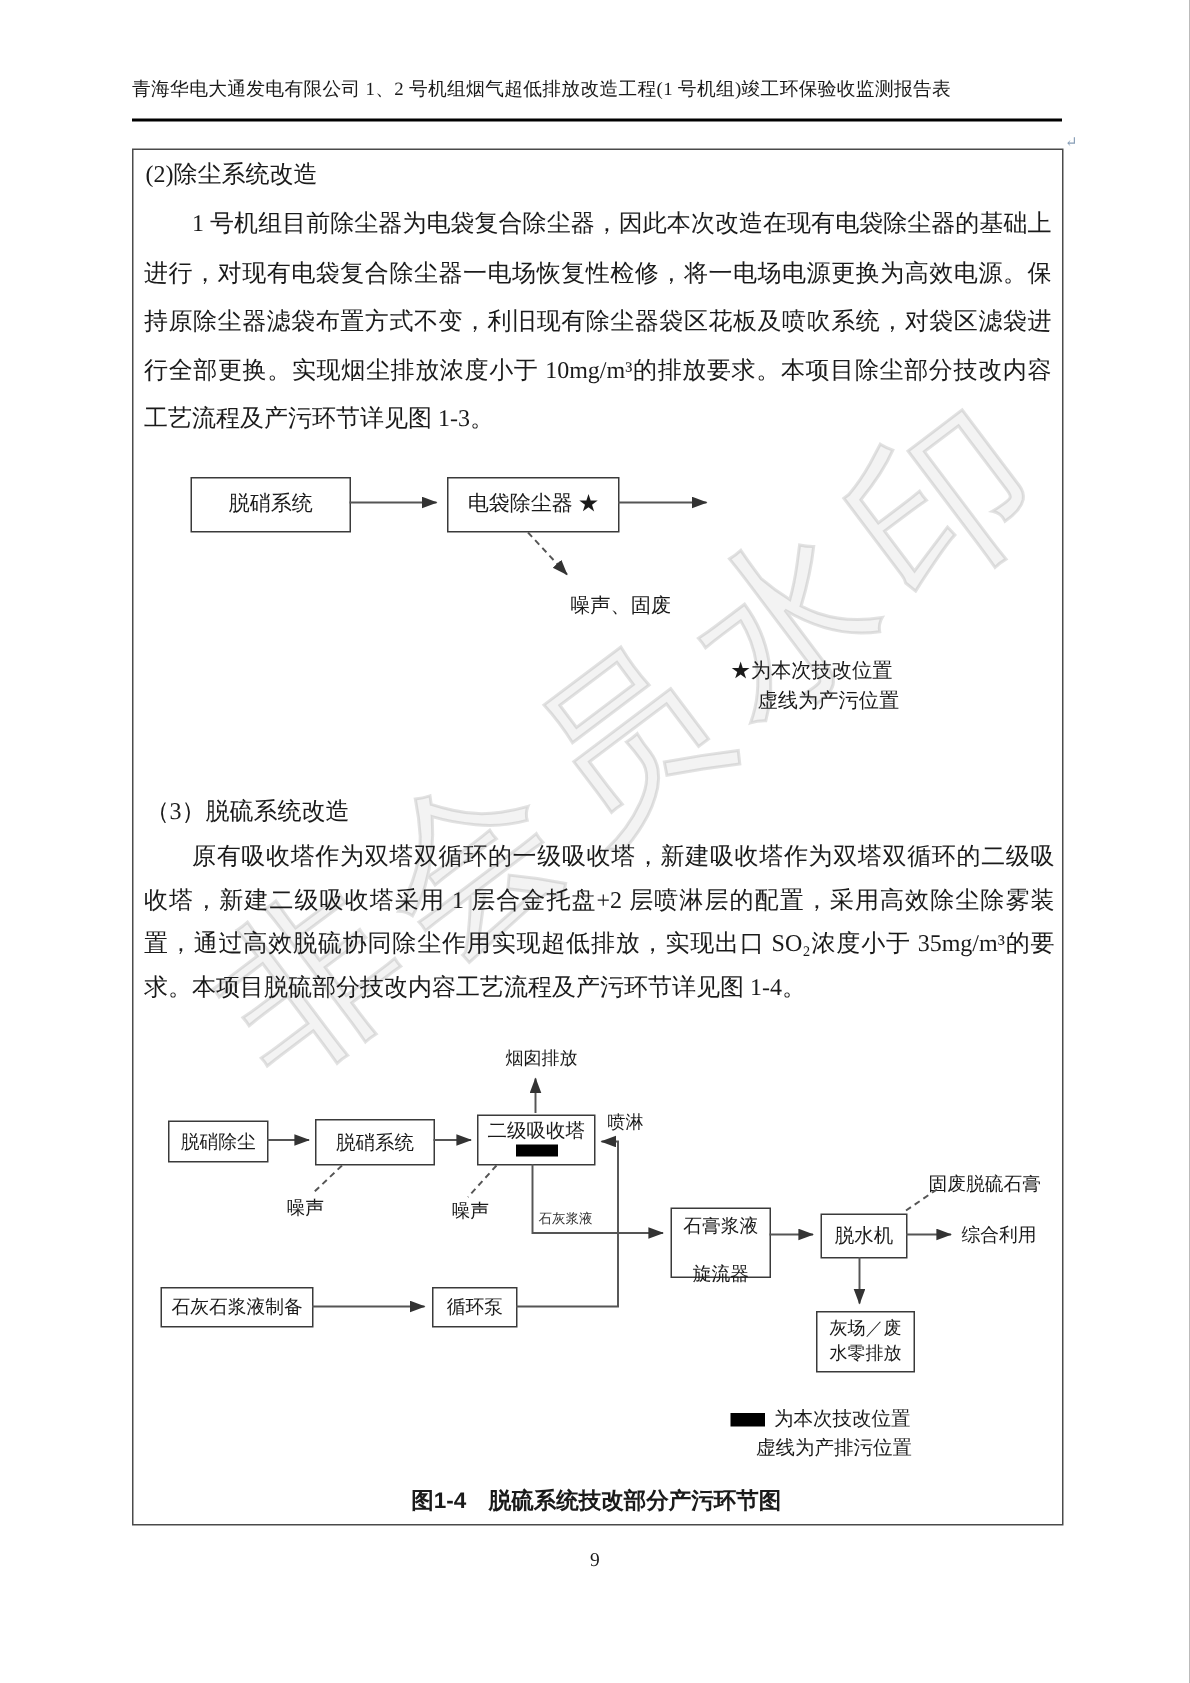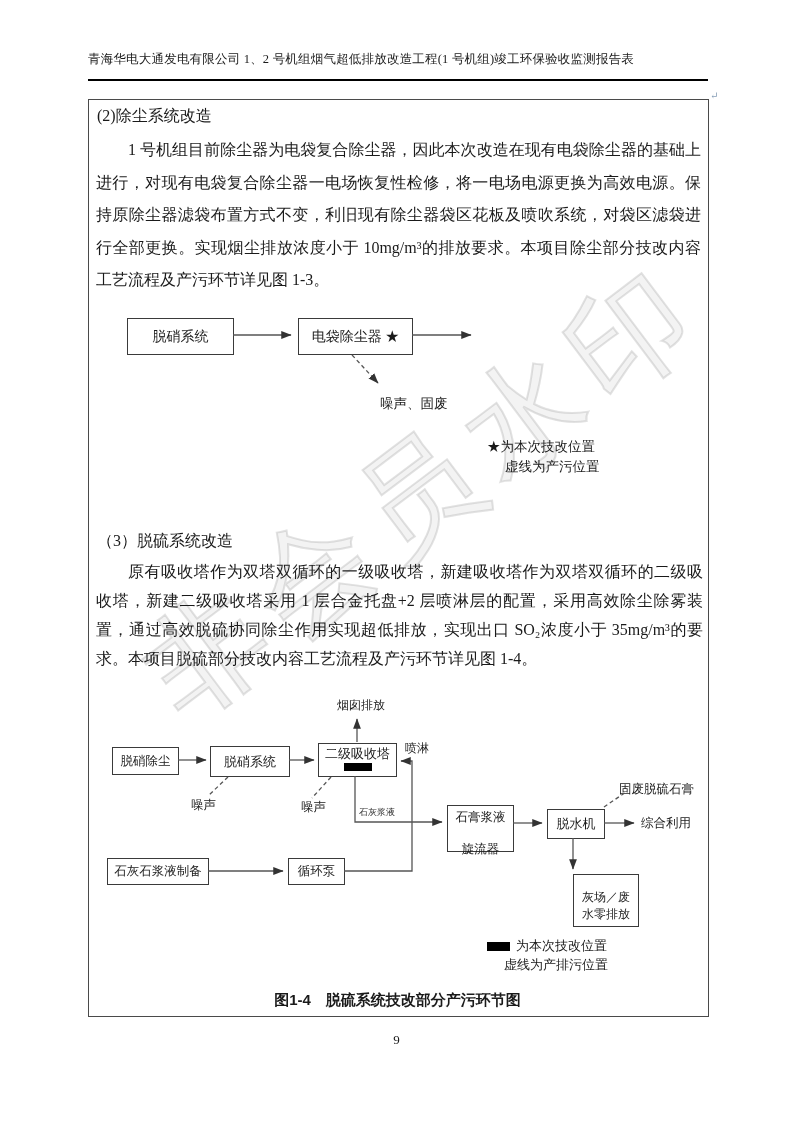--- a/index.html
+++ b/index.html
@@ -84,21 +84,21 @@
     <div class="abs flowbox fig2-two-line" style="left:447px;top:805px;width:65px;height:42px;">
       <span style="display:block;">石膏浆液</span>
       <span style="display:block;margin-top:15px;">旋流器</span>
     </div>
 
     <div class="abs flowbox" style="left:547px;top:809px;width:56px;height:28px;line-height:28px;font-size:13px;">脱水机</div>
 
     <div class="abs small-label" style="left:619px;top:781px;">固废脱硫石膏</div>
     <div class="abs small-label" style="left:641px;top:815px;">综合利用</div>
 
-    <div class="abs flowbox" style="left:573px;top:874px;width:64px;height:37px;font-size:12px;line-height:17px;padding-top:14px;">
+    <div class="abs flowbox" style="left:544px;top:874px;width:64px;height:37px;font-size:12px;line-height:17px;padding-top:2px;">
       <span style="display:block;">灰场／废</span>
       <span style="display:block;">水零排放</span>
     </div>
 
     <div class="abs flowbox" style="left:107px;top:858px;width:100px;height:25px;line-height:25px;font-size:12.5px;">石灰石浆液制备</div>
     <div class="abs flowbox" style="left:288px;top:858px;width:55px;height:25px;line-height:25px;font-size:12.5px;">循环泵</div>
 
     <span class="abs black-bar" style="left:487px;top:942px;width:23px;height:9px;"></span>
     <div class="abs legend-text" style="left:516px;top:937px;font-size:13px;">为本次技改位置</div>
     <div class="abs legend-text" style="left:504px;top:956px;font-size:13px;">虚线为产排污位置</div>

